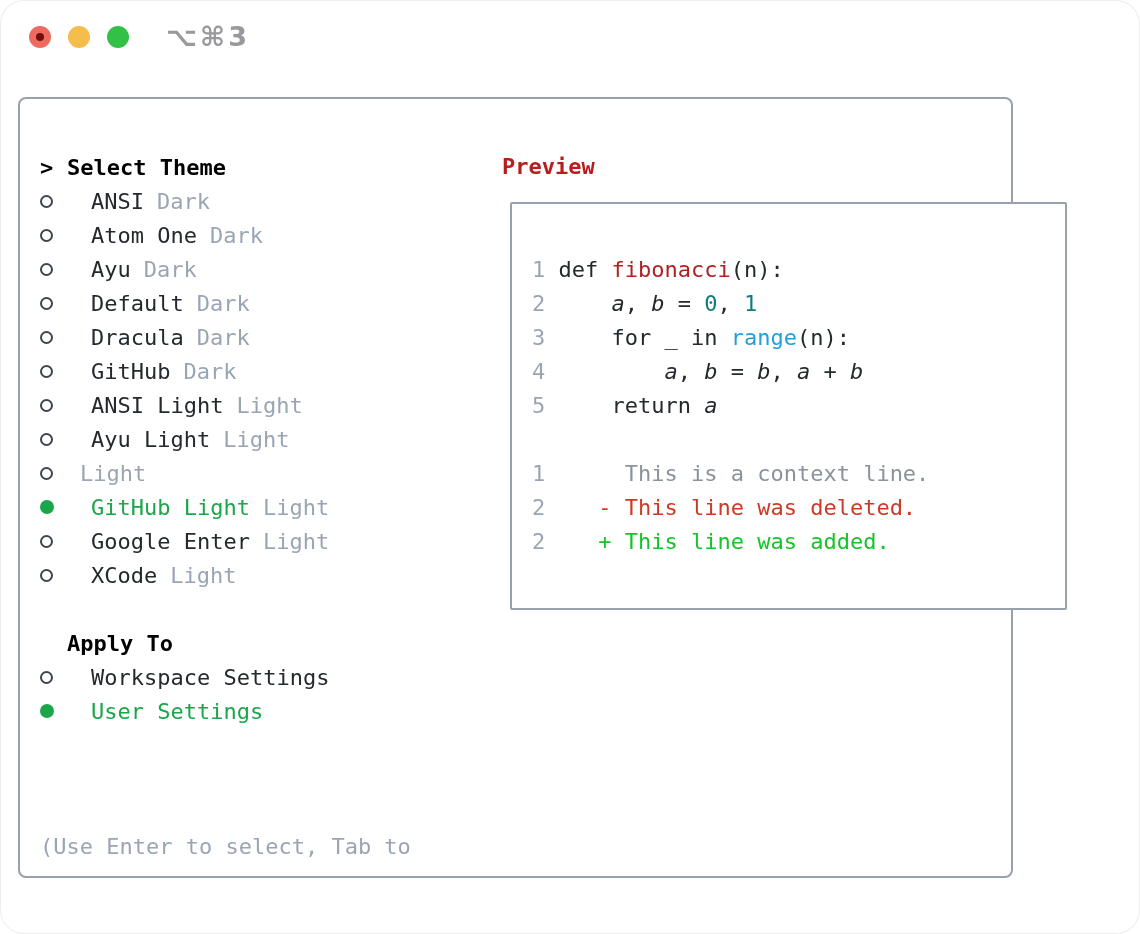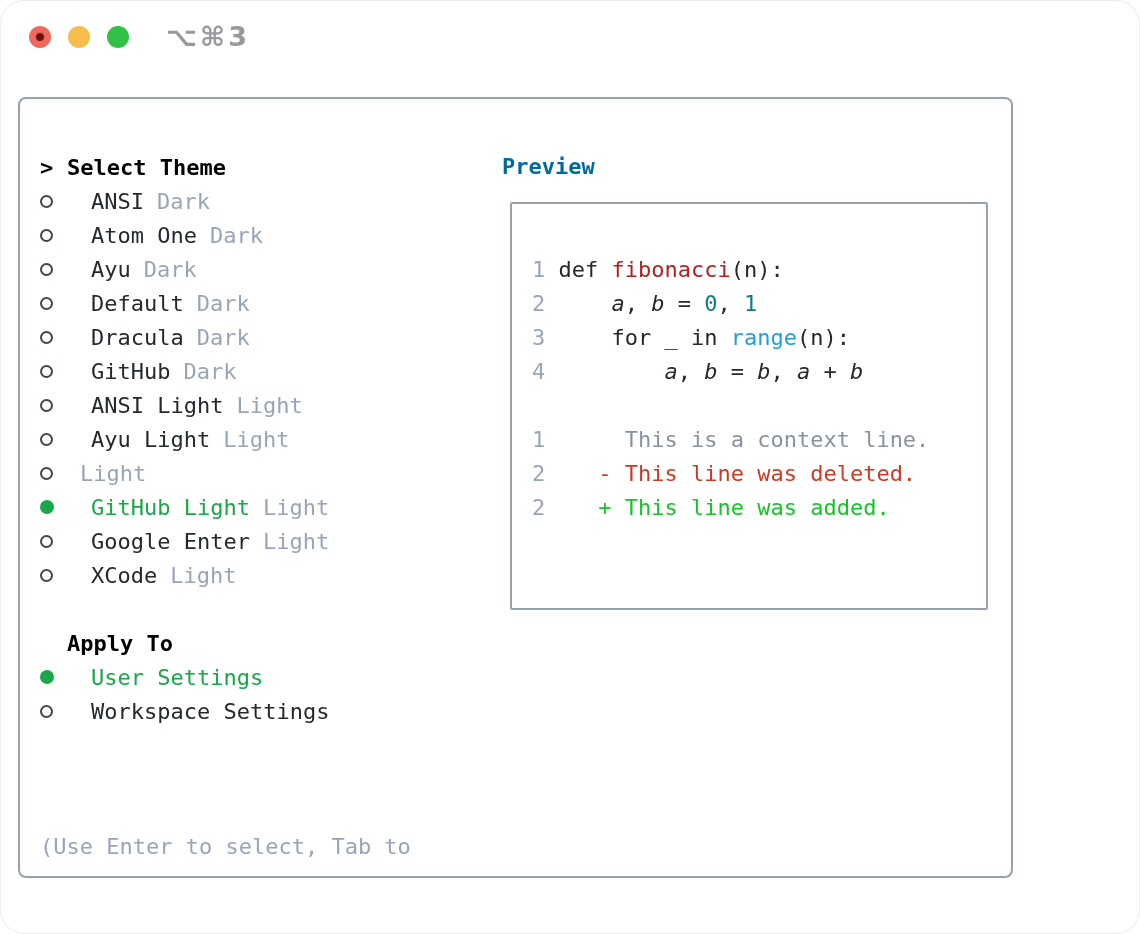--- a/index.html
+++ b/index.html
@@ -43,22 +43,22 @@
   .radio.sel{width:14px;height:14px;border:none;background:var(--accent-green);}
   .name{white-space:pre;margin-left:24px;}
   .name.sel{color:var(--accent-green);}
   .variant{color:var(--muted-gray);margin-left:13px;white-space:pre;}
   .theme-block{position:absolute;left:20px;top:51px;}
   .apply-block{position:absolute;left:20px;top:527px;}
   .hint-block{position:absolute;left:20px;top:663px;font-size:22px;line-height:34px;
     color:var(--muted-gray);white-space:pre;}
   
   .preview-title{position:absolute;left:482px;top:51px;height:34px;line-height:34px;
-    font-size:22px;font-weight:bold;color:#0369a1;}
-  .preview-box{position:absolute;left:490px;top:103px;width:478px;height:408px;
+    font-size:22px;font-weight:bold;color:#b91c1c;}
+  .preview-box{position:absolute;left:490px;top:103px;width:557px;height:408px;
     border:2px solid var(--border-gray);border-radius:2px;background:#ffffff;}
   .code{position:absolute;left:20px;top:49px;}
   .crow{white-space:pre;height:34px;line-height:34px;font-size:22px;color:var(--text-dark);}
   .ln{color:var(--muted-gray);}
   .p{color:var(--text-dark);}
   .fn{color:var(--function-red);}
   .num{color:var(--number-teal);}
   .bi{color:var(--builtin-blue);}
   .v{color:var(--text-dark);font-style:italic;}
   .ctx{color:var(--context-gray);}
@@ -174,46 +174,47 @@
     </div>
 
     <div class="apply-block">
       <div class="row">
         <span class="marker"></span>
         <span class="hdr">Apply To</span>
       </div>
       <div id="apply-items">
           <div class="row">
             <span class="marker">
+              <span class="radio"></span>
+            </span>
+            <span class="name">Workspace Settings</span>
+          </div>
+          <div class="row">
+            <span class="marker">
               <span class="radio sel"></span>
             </span>
             <span class="name sel">User Settings</span>
-          </div>
-          <div class="row">
-            <span class="marker">
-              <span class="radio"></span>
-            </span>
-            <span class="name">Workspace Settings</span>
           </div>
         </div>
     </div>
 
     <div class="hint-block">
       <div>(Use Enter to select, Tab to</div>
       <div>change focus)</div>
     </div>
 
     <div class="preview-title">Preview</div>
 
     <div class="preview-box">
       <div class="code" id="code-lines">
           <div class="crow"><span class="ln">1 </span><span class="p">def </span><span class="fn">fibonacci</span><span class="p">(n):</span></div>
           <div class="crow"><span class="ln">2 </span><span class="p">    </span><span class="v">a</span><span class="p">, </span><span class="v">b</span><span class="p"> = </span><span class="num">0</span><span class="p">, </span><span class="num">1</span></div>
           <div class="crow"><span class="ln">3 </span><span class="p">    for _ in </span><span class="bi">range</span><span class="p">(n):</span></div>
           <div class="crow"><span class="ln">4 </span><span class="p">        </span><span class="v">a</span><span class="p">, </span><span class="v">b</span><span class="p"> = </span><span class="v">b</span><span class="p">, </span><span class="v">a</span><span class="p"> + </span><span class="v">b</span></div>
+          <div class="crow"><span class="ln">5 </span><span class="p">    return </span><span class="v">a</span></div>
           <div class="crow"><span class="ln">  </span></div>
           <div class="crow"><span class="ln">1 </span><span class="ctx">     This is a context line.</span></div>
           <div class="crow"><span class="ln">2 </span><span class="del">   - This line was deleted.</span></div>
           <div class="crow"><span class="ln">2 </span><span class="add">   + This line was added.</span></div>
         </div>
     </div>
 
   </div>
 </div>
 

